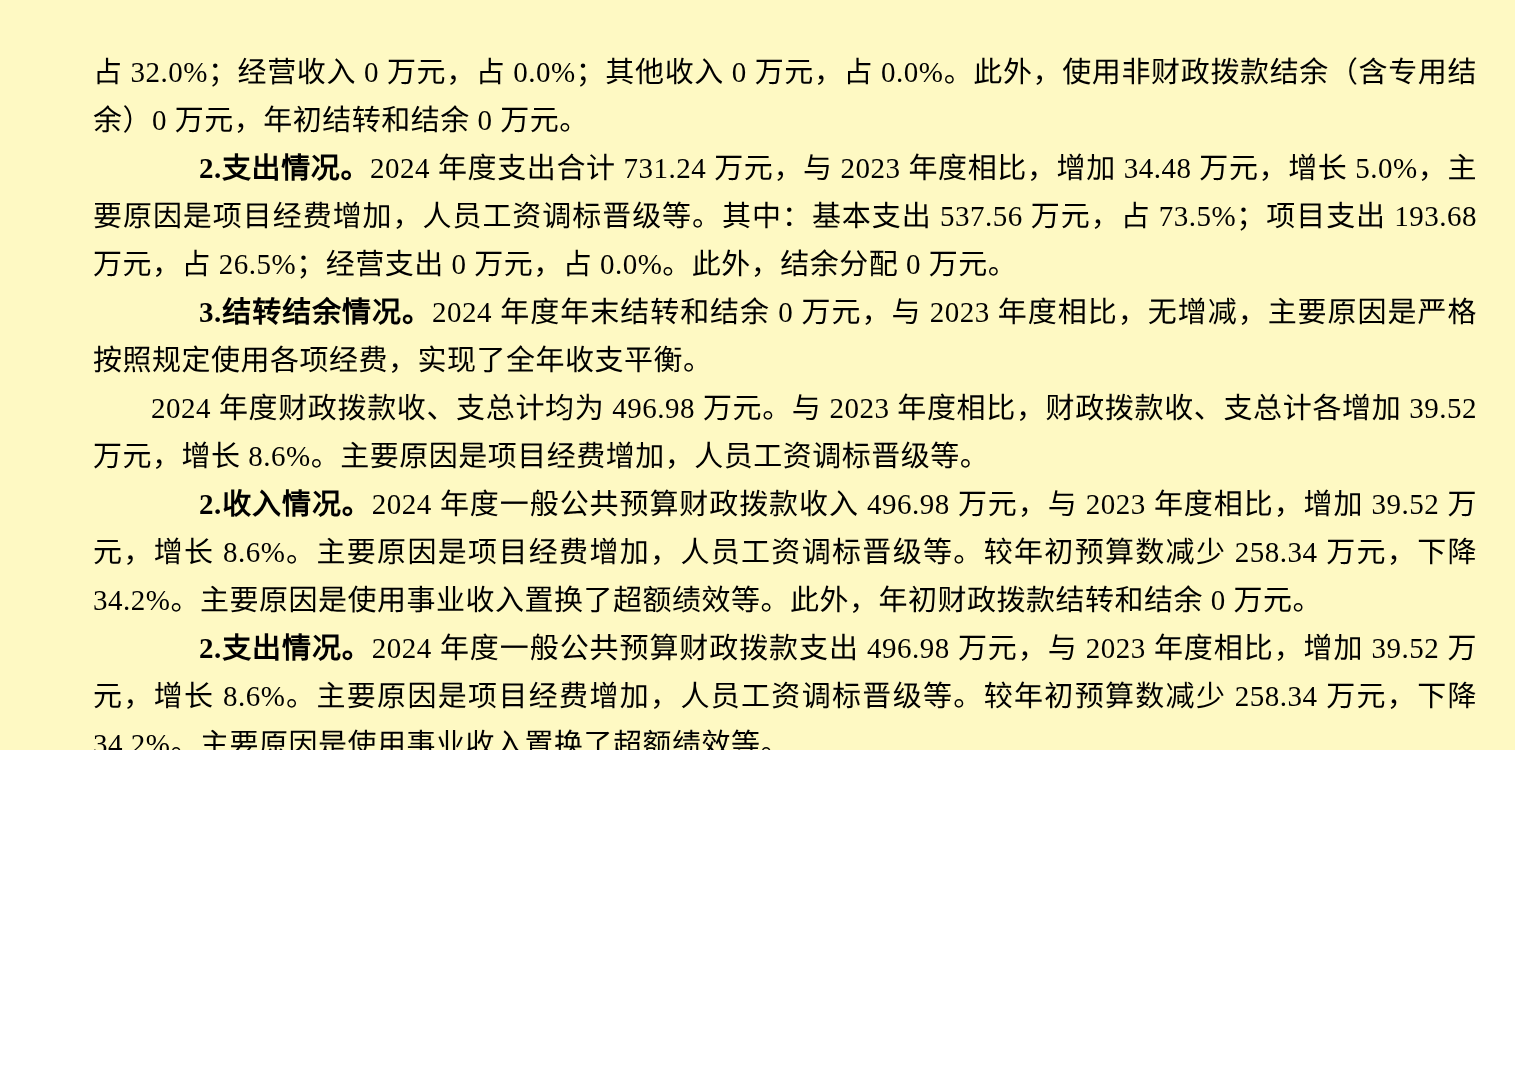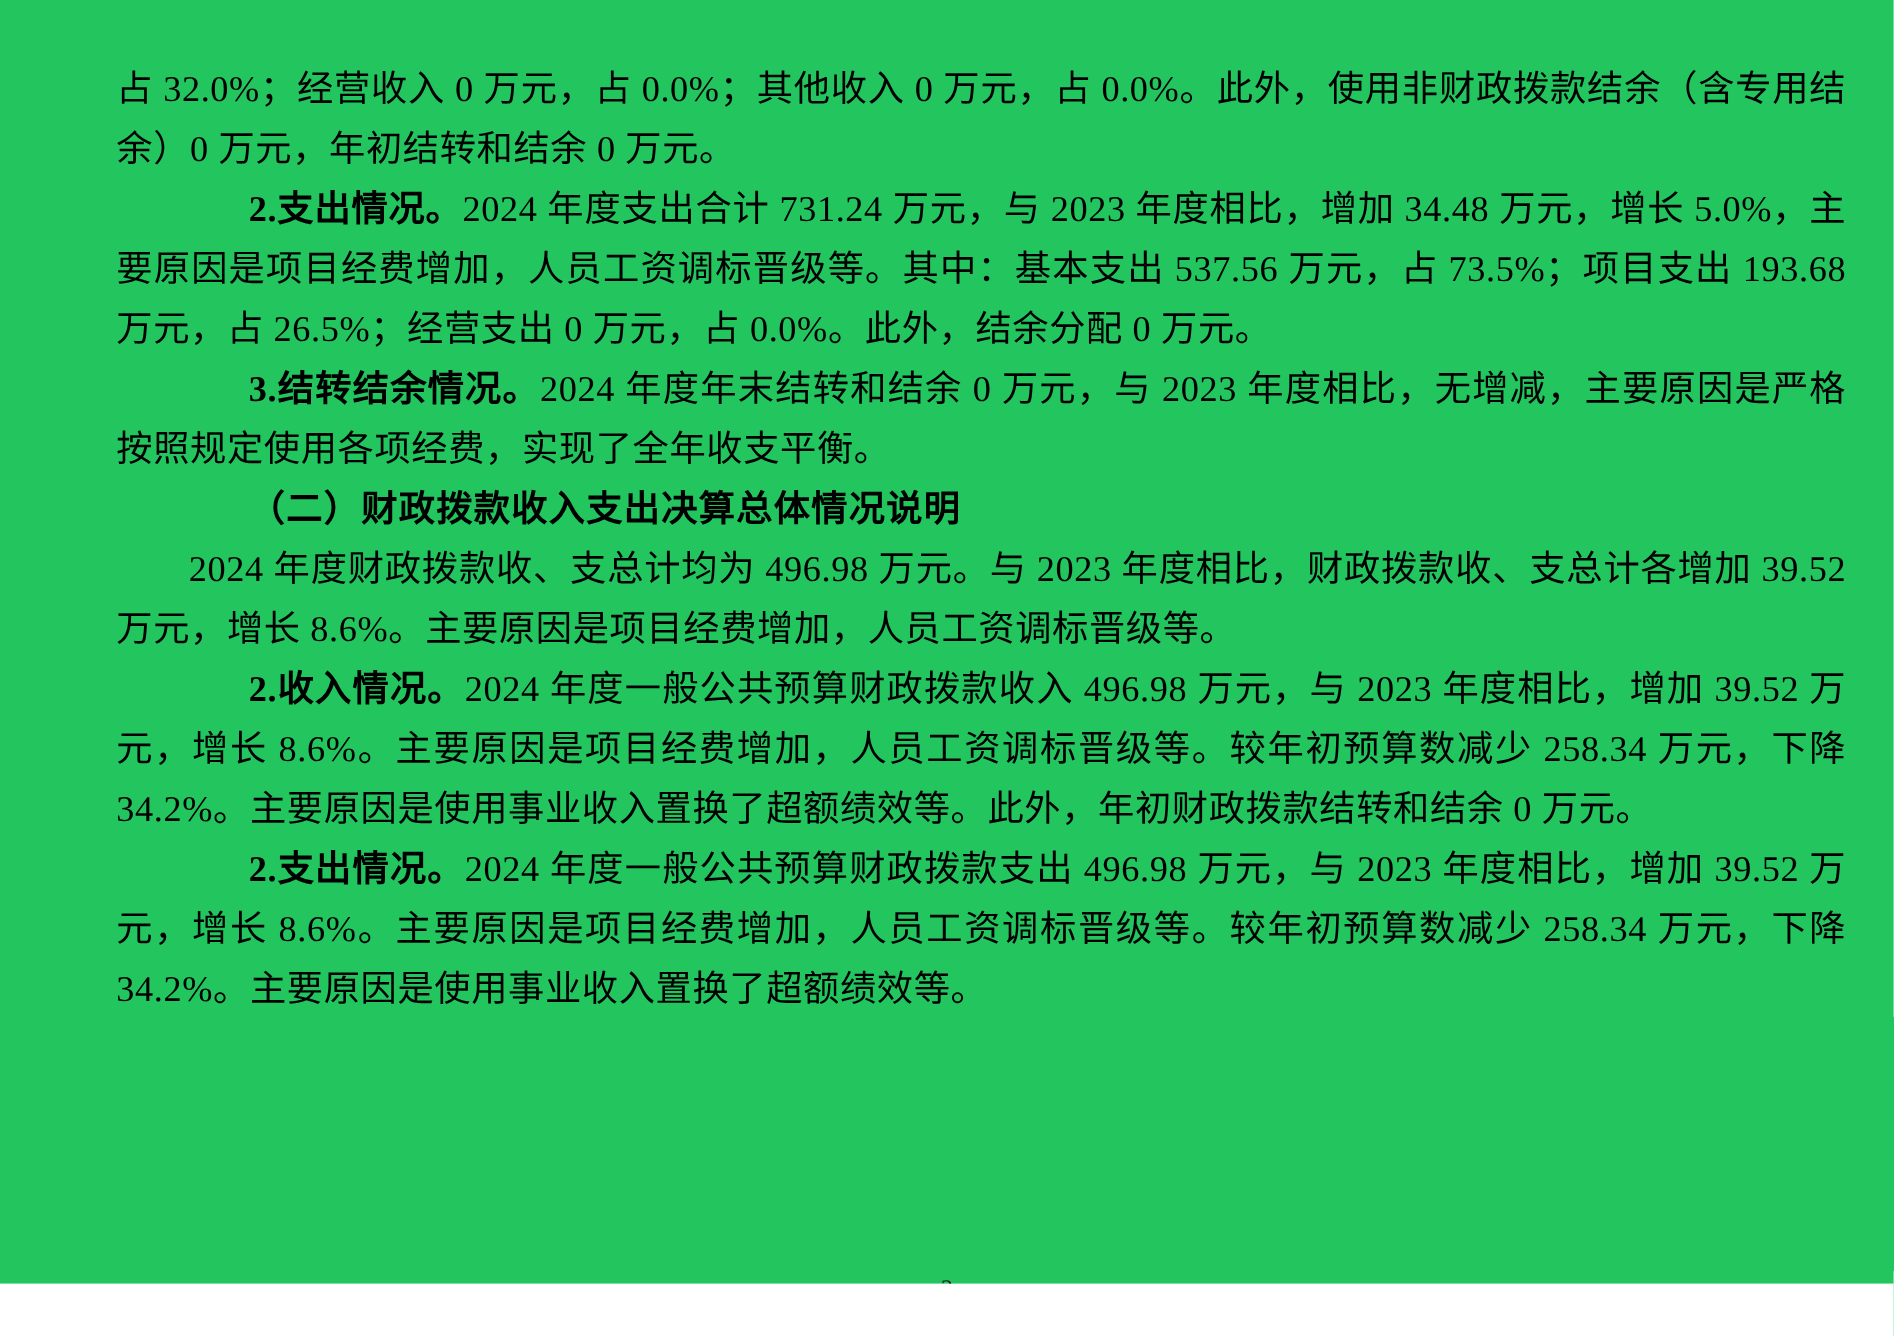--- a/index.html
+++ b/index.html
@@ -3,22 +3,22 @@
 <meta charset="utf-8">
 <style>
   html, body {
     margin: 0;
     padding: 0;
     background: #ffffff;
   }
   .page {
     position: relative;
     width: 1515px;
-    height: 1027px;
-    background: #22c55e;
+    height: 750px;
+    background: #fef9c3;
     overflow: hidden;
     font-family: "Liberation Serif", "DejaVu Serif", serif;
     color: #000000;
   }
   .content {
     position: absolute;
     top: 48px;
     left: 93px;
     right: 38px;
     font-size: 29px;
@@ -58,21 +58,20 @@
 
 <div class="page">
   <div class="content">
 
     <p class="para no-indent">占 32.0%；经营收入 0 万元，占 0.0%；其他收入 0 万元，占 0.0%。此外，使用非财政拨款结余（含专用结余）0 万元，年初结转和结余 0 万元。</p>
 
     <p class="para"><strong>2.支出情况。</strong><span>2024 年度支出合计 731.24 万元，与 2023 年度相比，增加 34.48 万元，增长 5.0%，主要原因是项目经费增加，人员工资调标晋级等。其中：基本支出 537.56 万元，占 73.5%；项目支出 193.68 万元，占 26.5%；经营支出 0 万元，占 0.0%。此外，结余分配 0 万元。</span></p>
 
     <p class="para"><strong>3.结转结余情况。</strong><span>2024 年度年末结转和结余 0 万元，与 2023 年度相比，无增减，主要原因是严格按照规定使用各项经费，实现了全年收支平衡。</span></p>
 
-    <p class="para heading">（二）财政拨款收入支出决算总体情况说明</p>
 
     <p class="para">2024 年度财政拨款收、支总计均为 496.98 万元。与 2023 年度相比，财政拨款收、支总计各增加 39.52 万元，增长 8.6%。主要原因是项目经费增加，人员工资调标晋级等。</p>
 
 
     <p class="para"><strong>2.收入情况。</strong><span>2024 年度一般公共预算财政拨款收入 496.98 万元，与 2023 年度相比，增加 39.52 万元，增长 8.6%。主要原因是项目经费增加，人员工资调标晋级等。较年初预算数减少 258.34 万元，下降 34.2%。主要原因是使用事业收入置换了超额绩效等。此外，年初财政拨款结转和结余 0 万元。</span></p>
 
     <p class="para"><strong>2.支出情况。</strong><span>2024 年度一般公共预算财政拨款支出 496.98 万元，与 2023 年度相比，增加 39.52 万元，增长 8.6%。主要原因是项目经费增加，人员工资调标晋级等。较年初预算数减少 258.34 万元，下降 34.2%。主要原因是使用事业收入置换了超额绩效等。</span></p>
 
 
 

